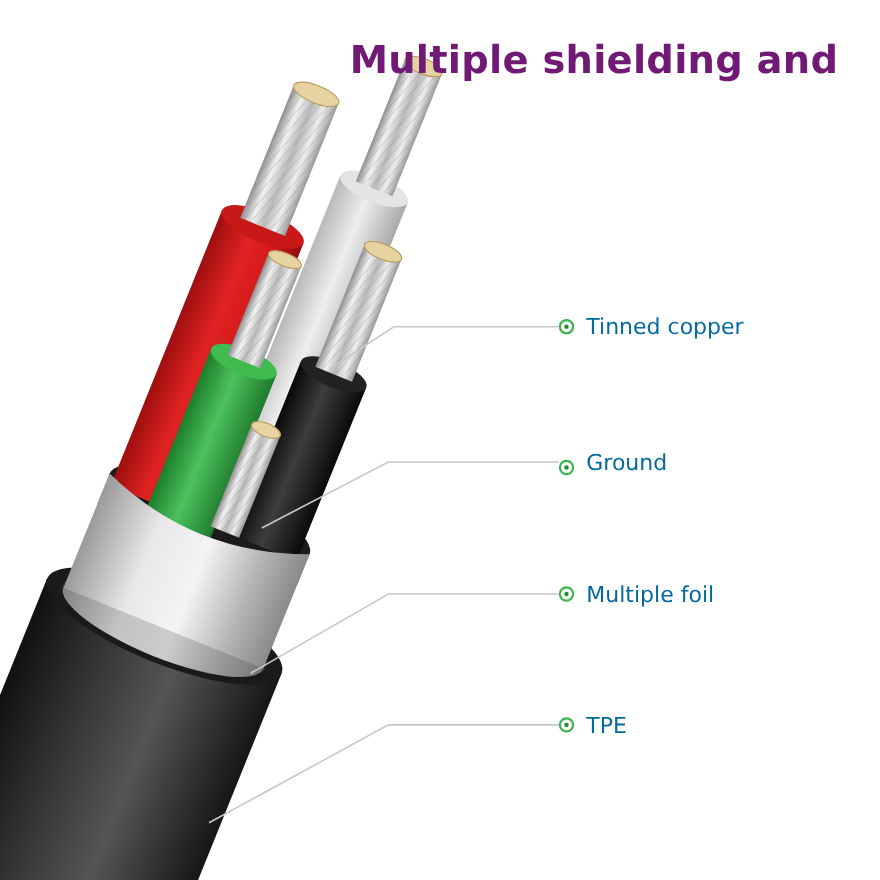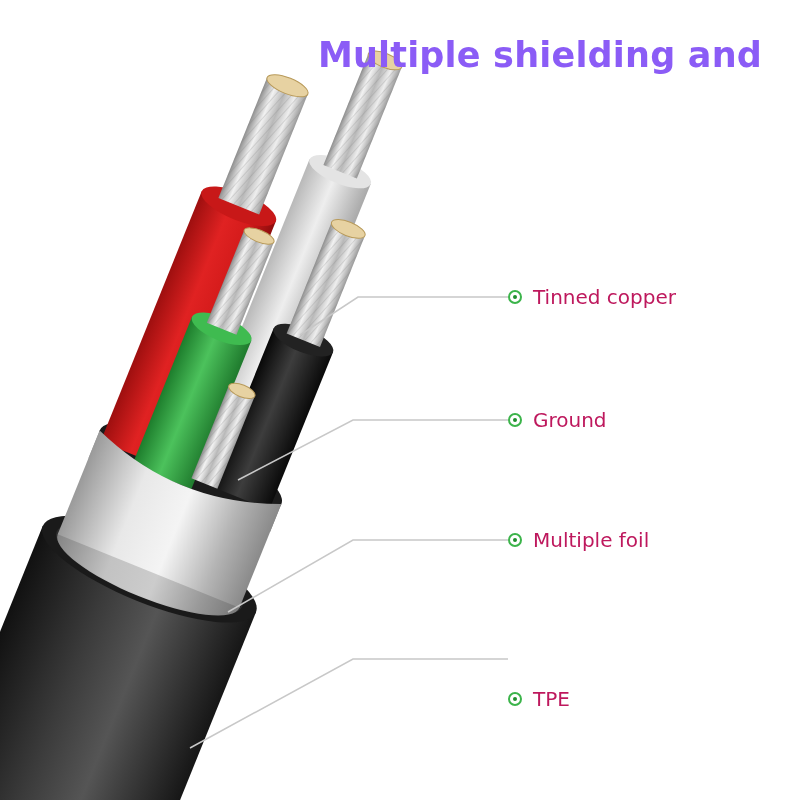--- a/index.html
+++ b/index.html
@@ -18,21 +18,21 @@
     }
     .title {
       position: absolute;
       right: 38px;
       top: 30px;
       text-align: right;
       font-family: "DejaVu Sans", sans-serif;
       font-weight: bold;
       font-size: 35px;
       line-height: 50px;
-      color: #8b5cf6;
+      color: #701a75;
       letter-spacing: 0.2px;
     }
     .title span { display: block; }
     .illustration {
       position: absolute;
       left: 0;
       top: 0;
       width: 800px;
       height: 800px;
     }
@@ -59,21 +59,21 @@
       top: 3px;
       width: 4px;
       height: 4px;
       border-radius: 50%;
       background: #1f8f2e;
     }
     .callout-label {
       margin-left: 11px;
       font-family: "DejaVu Sans", sans-serif;
       font-size: 20px;
-      color: #be185d;
+      color: #0369a1;
       white-space: nowrap;
     }
   </style>
 </head>
 <body>
 
 <div class="canvas">
 
   <svg class="illustration" viewBox="0 0 800 800" xmlns="http://www.w3.org/2000/svg">
     <defs>
@@ -176,28 +176,28 @@
 
   <div class="title">
     <span>Multiple shielding and</span>
   </div>
 
   <div class="callout" style="top:285px;">
     <span class="marker"></span>
     <span class="callout-label">Tinned copper</span>
   </div>
 
-  <div class="callout" style="top:408px;">
+  <div class="callout" style="top:408px;align-items:flex-end;">
     <span class="marker"></span>
     <span class="callout-label">Ground</span>
   </div>
 
   <div class="callout" style="top:528px;">
     <span class="marker"></span>
     <span class="callout-label">Multiple foil</span>
   </div>
 
-  <div class="callout" style="top:647px;margin-top:40px;">
+  <div class="callout" style="top:647px;">
     <span class="marker"></span>
     <span class="callout-label">TPE</span>
   </div>
 
 </div>
 
 </body></html>

